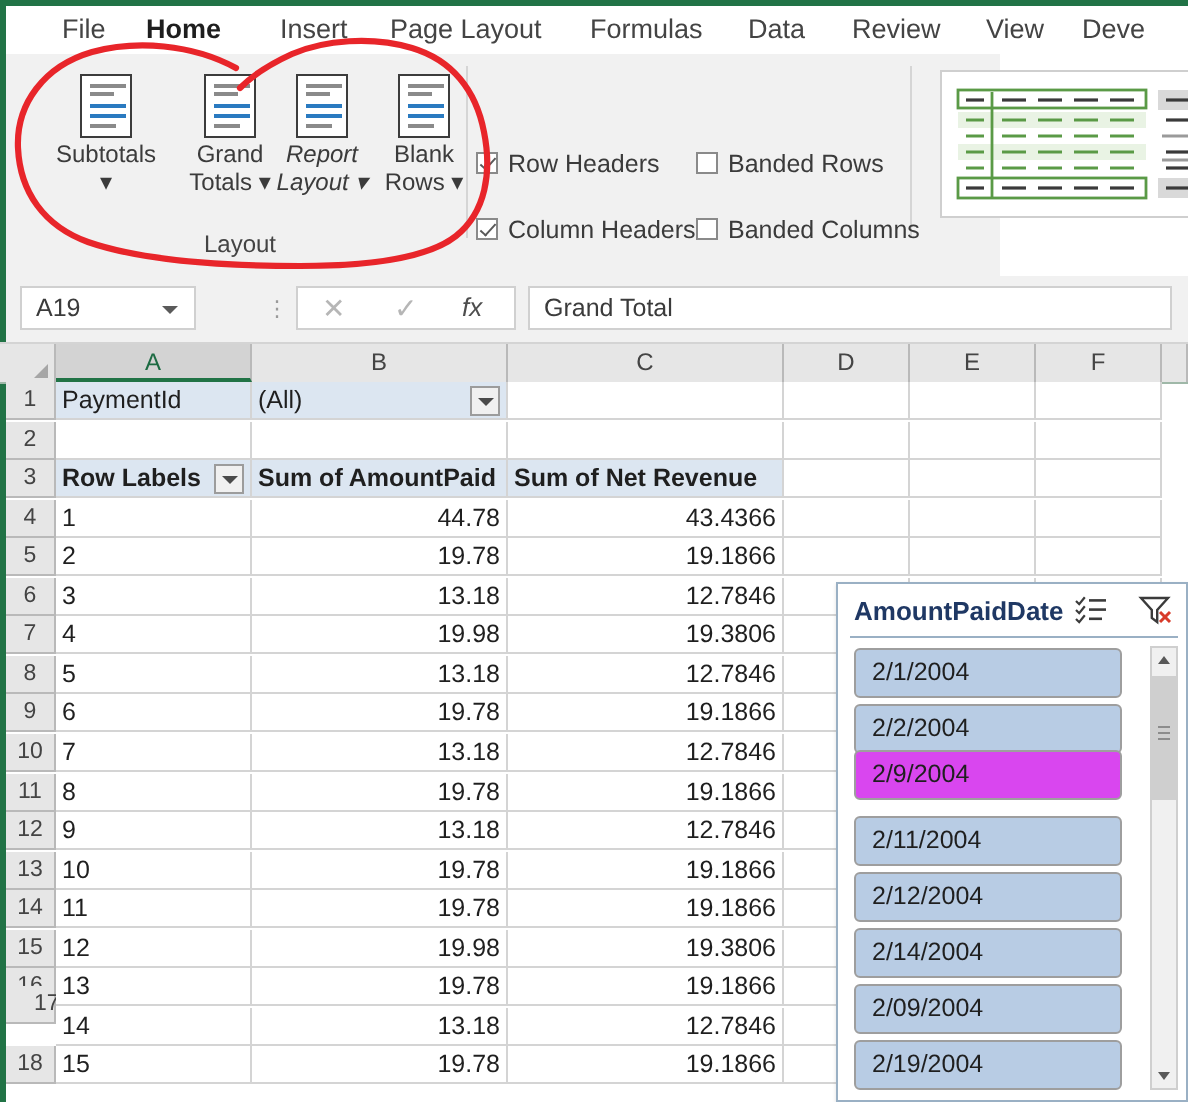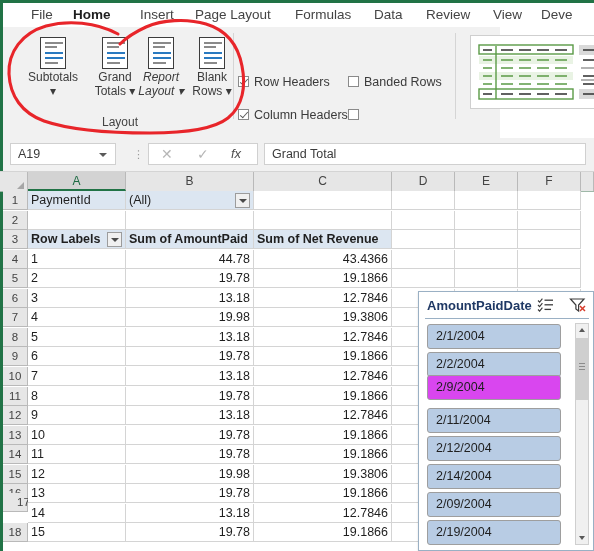--- a/index.html
+++ b/index.html
@@ -71,21 +71,21 @@
   
   .annot{position:absolute;left:0;top:0;width:594px;height:551px;pointer-events:none;}
 
   
   .fbar{
     position:absolute;left:0;top:138px;width:594px;height:33px;
     background:#f1f1f1;border-bottom:1px solid #d4d4d4;
   }
   .fbar .leftedge{position:absolute;left:0;top:0;width:3px;height:33px;background:#217346;}
   .namebox{
-    position:absolute;left:10px;top:5px;width:106px;height:22px;
+    position:absolute;left:10px;top:5px;width:88px;height:22px;
     background:#fff;border:1px solid #d0d0d0;box-sizing:border-box;
   }
   .namebox .nbtext{position:absolute;left:7px;top:3px;font-size:12.5px;color:#3b3b3b;}
   .namebox .nbcaret{
     position:absolute;right:8px;top:9px;width:0;height:0;
     border-left:4px solid transparent;border-right:4px solid transparent;border-top:4px solid #5a5a5a;
   }
   .vdots{position:absolute;left:133px;top:10px;font-size:11px;color:#9a9a9a;letter-spacing:0;}
   .fbtns{
     position:absolute;left:148px;top:5px;width:110px;height:22px;
@@ -243,21 +243,21 @@
       <div class="glabel">Layout</div>
     </div>
 
     <div class="grp" style="left:234px;width:222px;">
       <div class="gsep"></div>
     </div>
     <div id="style-options-host">
         <div class="chkrow" style="left: 238px; top: 48px; text-align: center;"><span class="chkbox on"></span><span>Row Headers</span></div>
         <div class="chkrow" style="left: 348px; top: 48px;"><span class="chkbox"></span><span>Banded Rows</span></div>
         <div class="chkrow" style="left: 238px; top: 81px;"><span class="chkbox on"></span><span>Column Headers</span></div>
-        <div class="chkrow" style="left: 348px; top: 81px;"><span class="chkbox"></span></div>
+        <div class="chkrow" style="left: 348px; top: 81px;"><span class="chkbox"></span><span>Banded Columns</span></div>
       </div>
 
     <div class="galwrap" style="left:470px;width:124px;">
       <div class="galcard sel" style="left:6px;">
         <svg width="98" height="60" viewBox="0 0 98 60">
           <rect x="0" y="0" width="98" height="60" fill="#ffffff"></rect>
           <rect x="2" y="3" width="94" height="9" fill="none" stroke="#5a9a46" stroke-width="1.4"></rect>
           <rect x="2" y="14" width="94" height="8" fill="#e9f3e4"></rect>
           <rect x="2" y="30" width="94" height="8" fill="#e9f3e4"></rect>
           <rect x="2" y="47" width="94" height="10" fill="none" stroke="#5a9a46" stroke-width="1.4"></rect>

